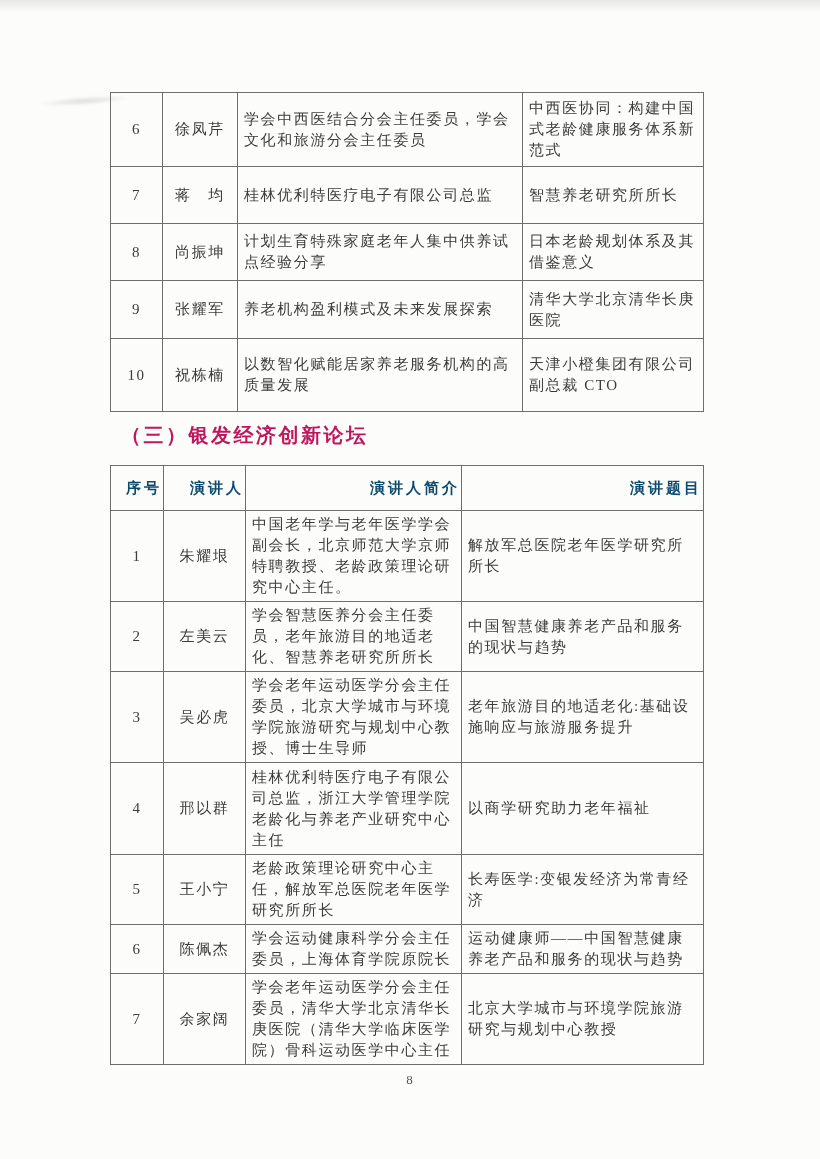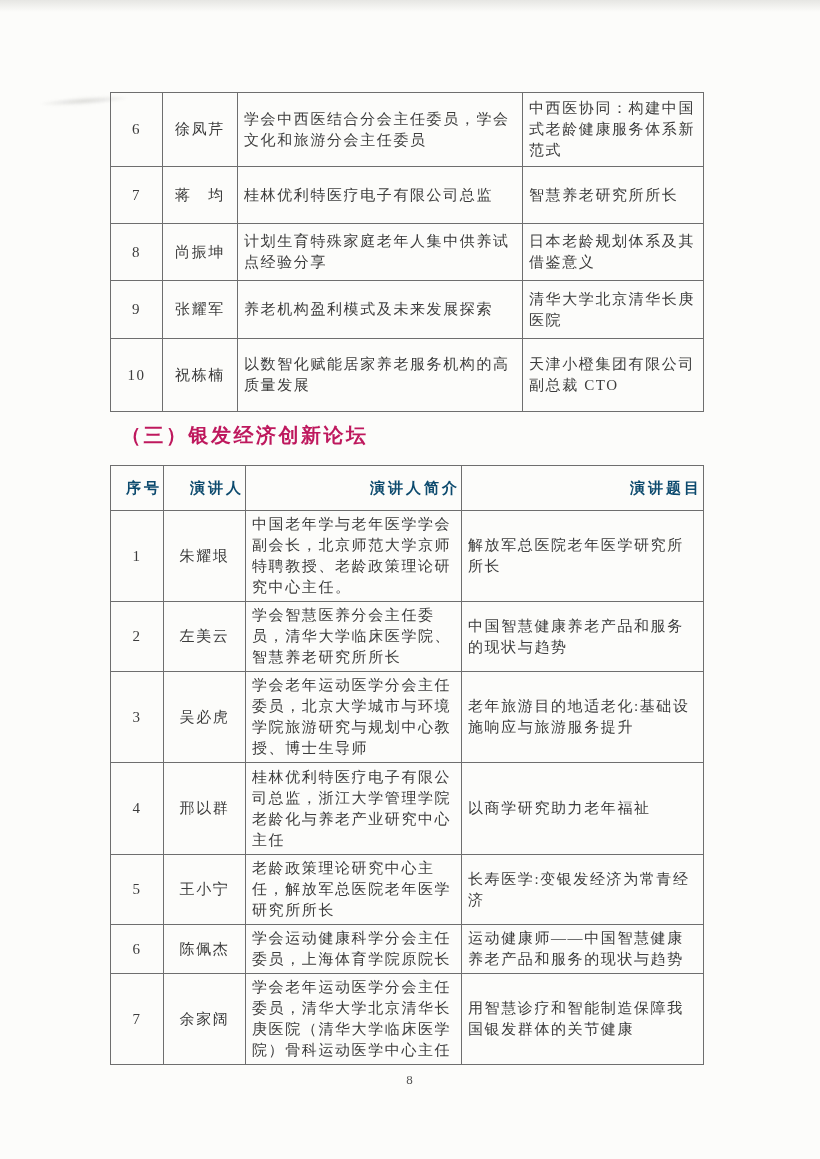--- a/index.html
+++ b/index.html
@@ -108,21 +108,21 @@
       </tr>
       <tr style="height:90px">
         <td class="c-no">1</td>
         <td class="c-name">朱耀垠</td>
         <td class="c-intro">中国老年学与老年医学学会副会长，北京师范大学京师特聘教授、老龄政策理论研究中心主任。</td>
         <td class="c-title">解放军总医院老年医学研究所所长</td>
       </tr>
       <tr style="height:67px">
         <td class="c-no">2</td>
         <td class="c-name">左美云</td>
-        <td class="c-intro">学会智慧医养分会主任委员，清华大学临床医学院、智慧养老研究所所长</td>
+        <td class="c-intro">学会智慧医养分会主任委员，老年旅游目的地适老化、智慧养老研究所所长</td>
         <td class="c-title">中国智慧健康养老产品和服务的现状与趋势</td>
       </tr>
       <tr style="height:84px">
         <td class="c-no">3</td>
         <td class="c-name">吴必虎</td>
         <td class="c-intro">学会老年运动医学分会主任委员，北京大学城市与环境学院旅游研究与规划中心教授、博士生导师</td>
         <td class="c-title">老年旅游目的地适老化:基础设施响应与旅游服务提升</td>
       </tr>
       <tr style="height:92px">
         <td class="c-no">4</td>
@@ -139,20 +139,20 @@
       <tr style="height:44px">
         <td class="c-no">6</td>
         <td class="c-name">陈佩杰</td>
         <td class="c-intro">学会运动健康科学分会主任委员，上海体育学院原院长</td>
         <td class="c-title">运动健康师——中国智慧健康养老产品和服务的现状与趋势</td>
       </tr>
       <tr style="height:84px">
         <td class="c-no">7</td>
         <td class="c-name">余家阔</td>
         <td class="c-intro">学会老年运动医学分会主任委员，清华大学北京清华长庚医院（清华大学临床医学院）骨科运动医学中心主任</td>
-        <td class="c-title">用智慧诊疗和智能制造保障我国银发群体的关节健康</td>
+        <td class="c-title">北京大学城市与环境学院旅游研究与规划中心教授</td>
       </tr>
     </tbody>
   </table>
 
   <div class="pageno">8</div>
 
 </div>
 
 </body></html>

